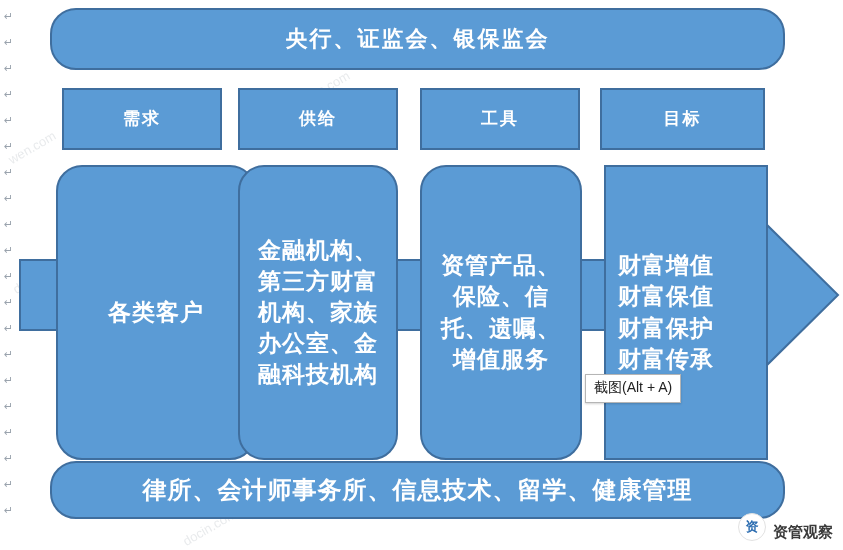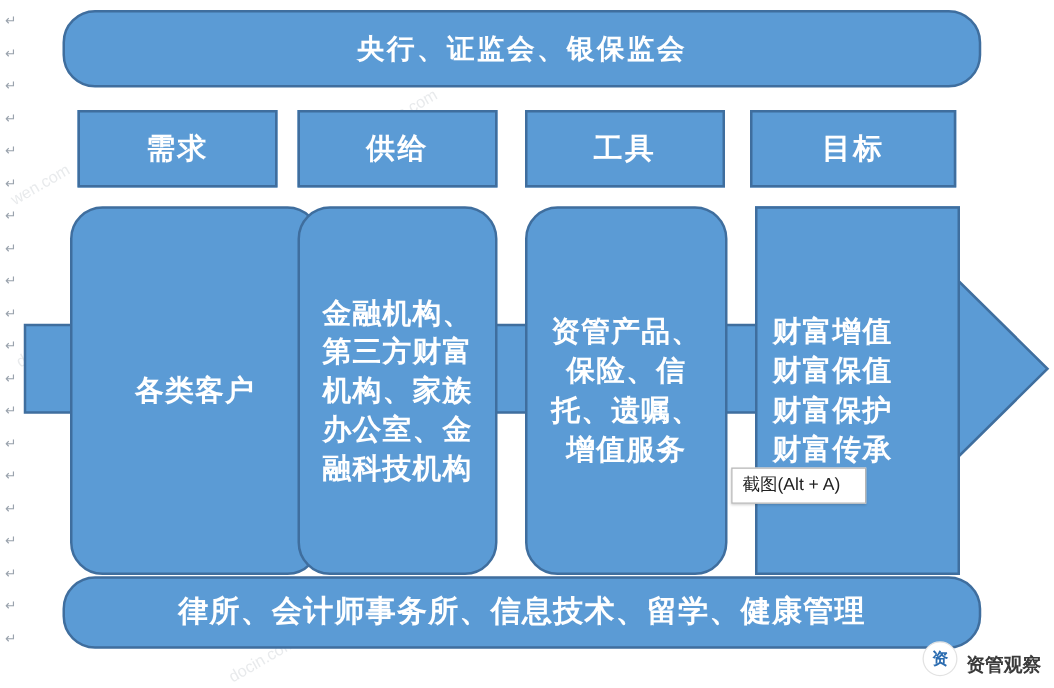--- a/index.html
+++ b/index.html
@@ -74,21 +74,21 @@
     top: 8px;
     width: 735px;
     height: 62px;
     font-size: 22px;
     letter-spacing: 2px;
   }
 
   .hdr {
     top: 88px;
     height: 62px;
-    font-size: 23px;
+    font-size: 17px;
     letter-spacing: 2px;
   }
   .hdr-0 { left: 62px;  width: 160px; }
   .hdr-1 { left: 238px; width: 160px; text-align: right; }
   .hdr-2 { left: 420px; width: 160px; }
   .hdr-3 { left: 600px; width: 165px; }
 
   .col {
     top: 165px;
     height: 295px;
@@ -134,21 +134,21 @@
 
   
   .tooltip {
     position: absolute;
     left: 585px;
     top: 374px;
     background: #ffffff;
     border: 1px solid #b5b5b5;
     color: #222222;
     font-size: 14px;
-    padding: 4px 20px 5px 8px;
+    padding: 4px 8px 5px 8px;
     font-family: "Liberation Sans", sans-serif;
     box-shadow: 0 1px 2px rgba(0,0,0,0.18);
     white-space: nowrap;
   }
 
   
   .account-badge {
     position: absolute;
     right: 10px;
     bottom: 8px;

